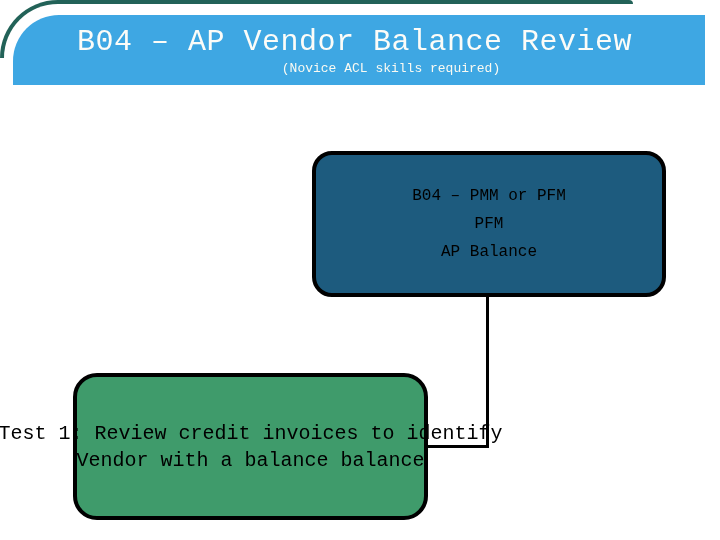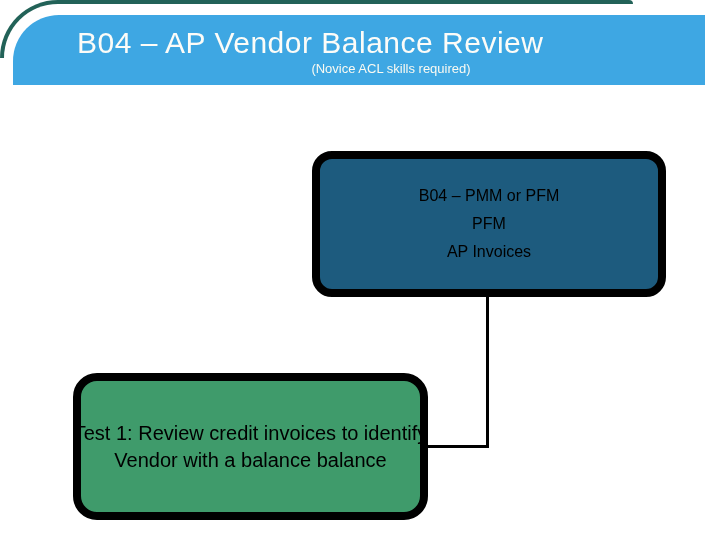--- a/index.html
+++ b/index.html
@@ -6,21 +6,21 @@
     margin: 0;
     padding: 0;
     background: #ffffff;
   }
   .slide {
     position: relative;
     width: 720px;
     height: 536px;
     background: #ffffff;
     overflow: hidden;
-    font-family: Liberation Sans, sans-serif;
+    font-family: Liberation Mono, monospace;
   }
 
   
   .accent-back {
     position: absolute;
     left: 0;
     top: 0;
     width: 633px;
     height: 58px;
     background: #226258;
@@ -62,21 +62,21 @@
     line-height: 16px;
     margin-top: 2px;
     white-space: nowrap;
     text-align: center;
   }
 
   
   .flow-box {
     position: absolute;
     box-sizing: border-box;
-    border: 8px solid #000000;
+    border: 4px solid #000000;
     display: flex;
     flex-direction: column;
     justify-content: center;
     align-items: center;
     text-align: center;
     color: #000000;
   }
   .source-box {
     left: 312px;
     top: 151px;
@@ -129,21 +129,21 @@
     <div class="header-title">B04 – AP Vendor Balance Review</div>
     <div class="header-subtitle">(Novice ACL skills required)</div>
   </div>
 
   <div class="connector-v"></div>
   <div class="connector-h"></div>
 
   <div class="flow-box source-box">
     <div class="flow-line">B04 – PMM or PFM</div>
     <div class="flow-line">PFM</div>
-    <div class="flow-line">AP Invoices</div>
+    <div class="flow-line">AP Balance</div>
   </div>
 
   <div class="flow-box test-box">
     <div class="flow-line">Test 1: Review credit invoices to identify</div>
     <div class="flow-line">Vendor with a balance balance</div>
   </div>
 
 </div>
 
 </body></html>

